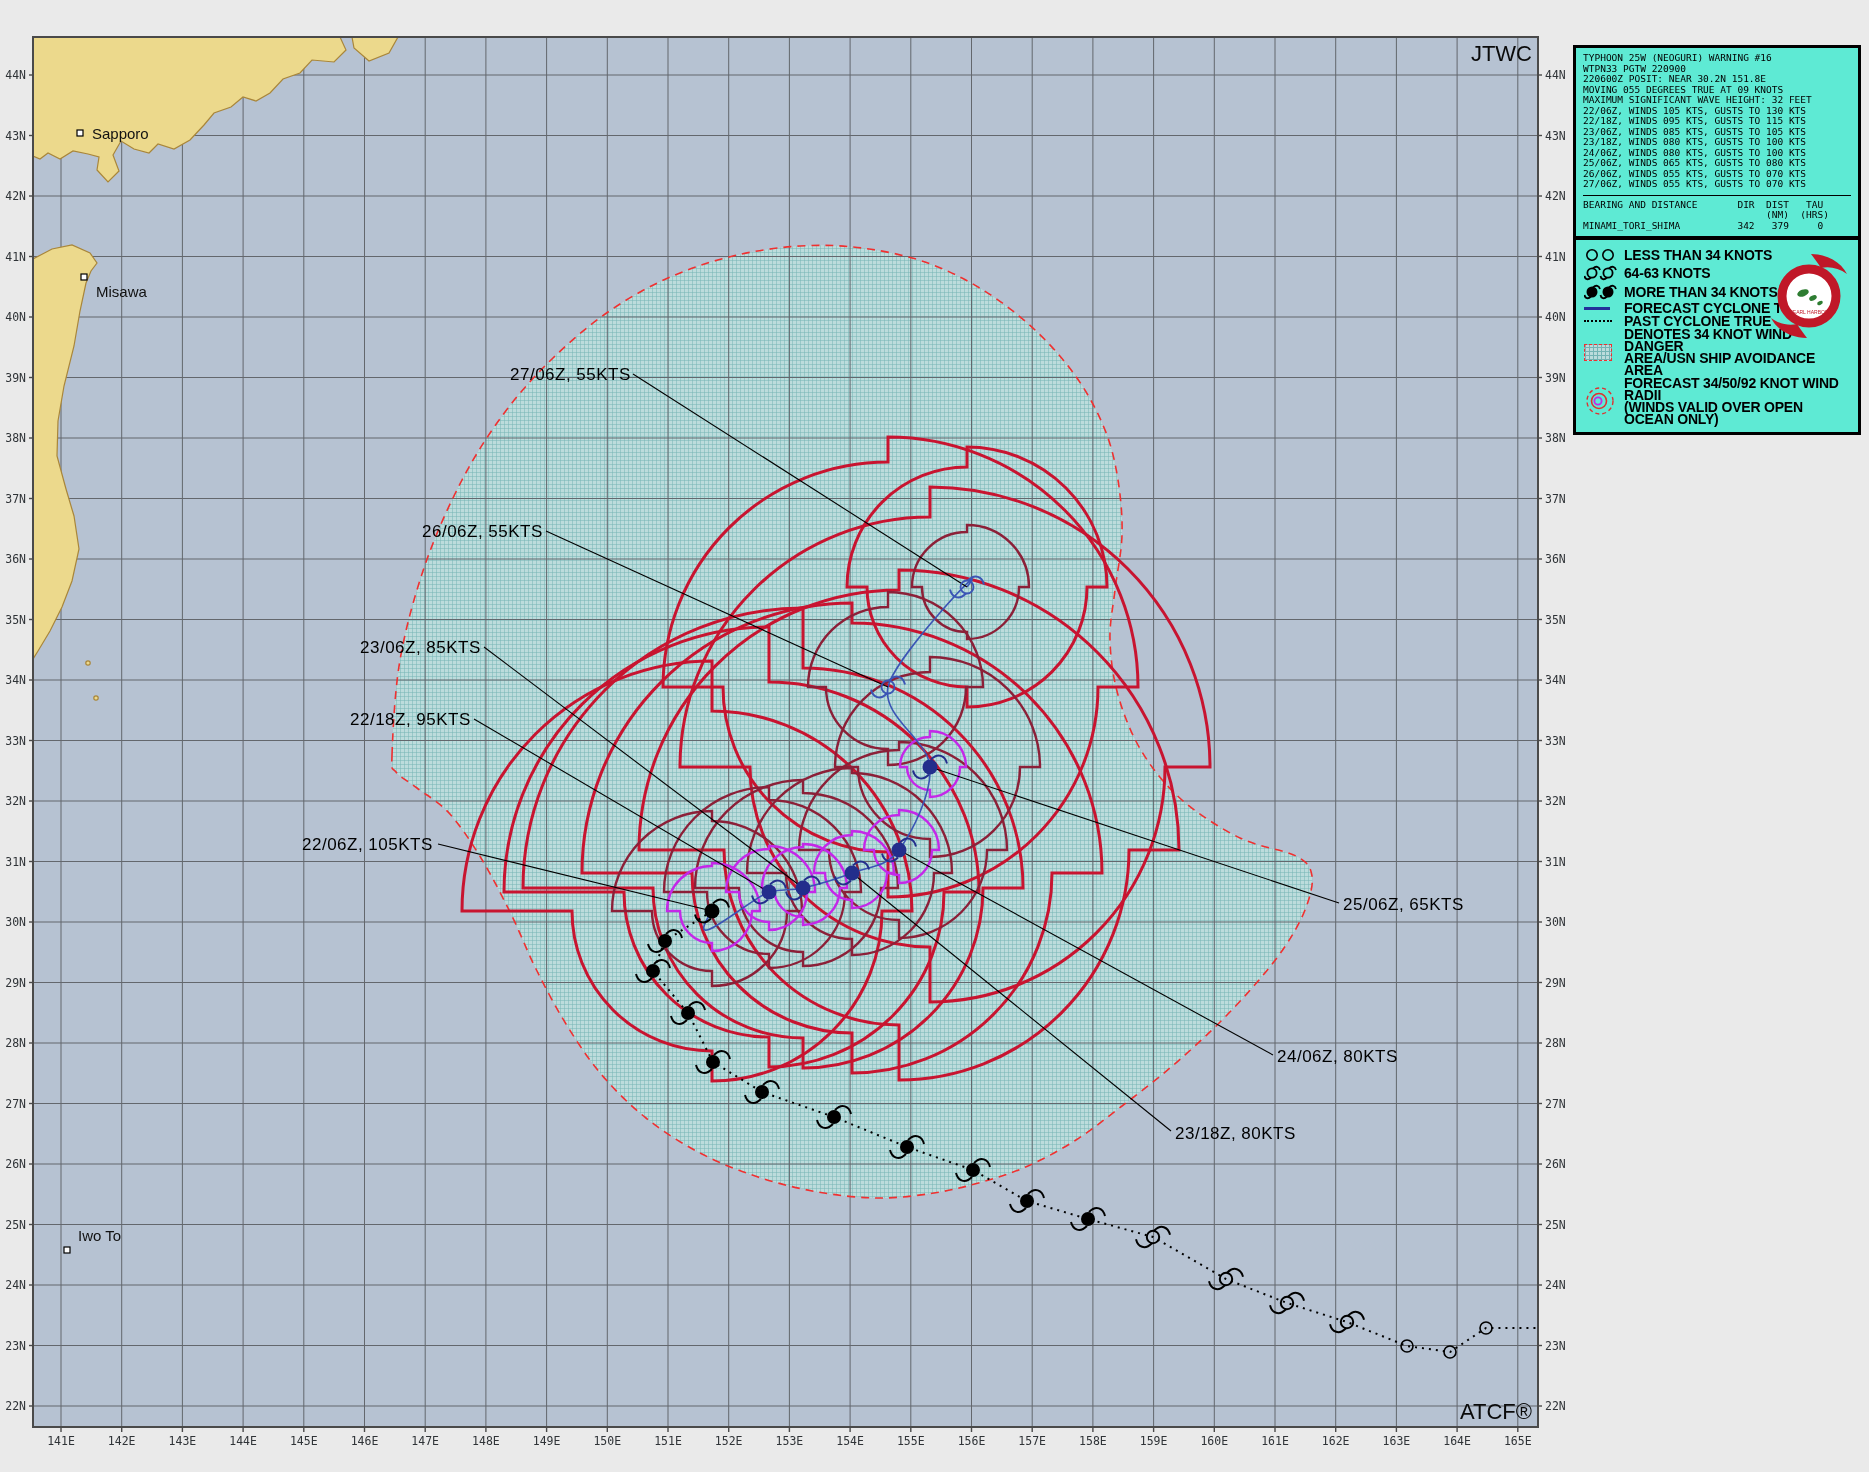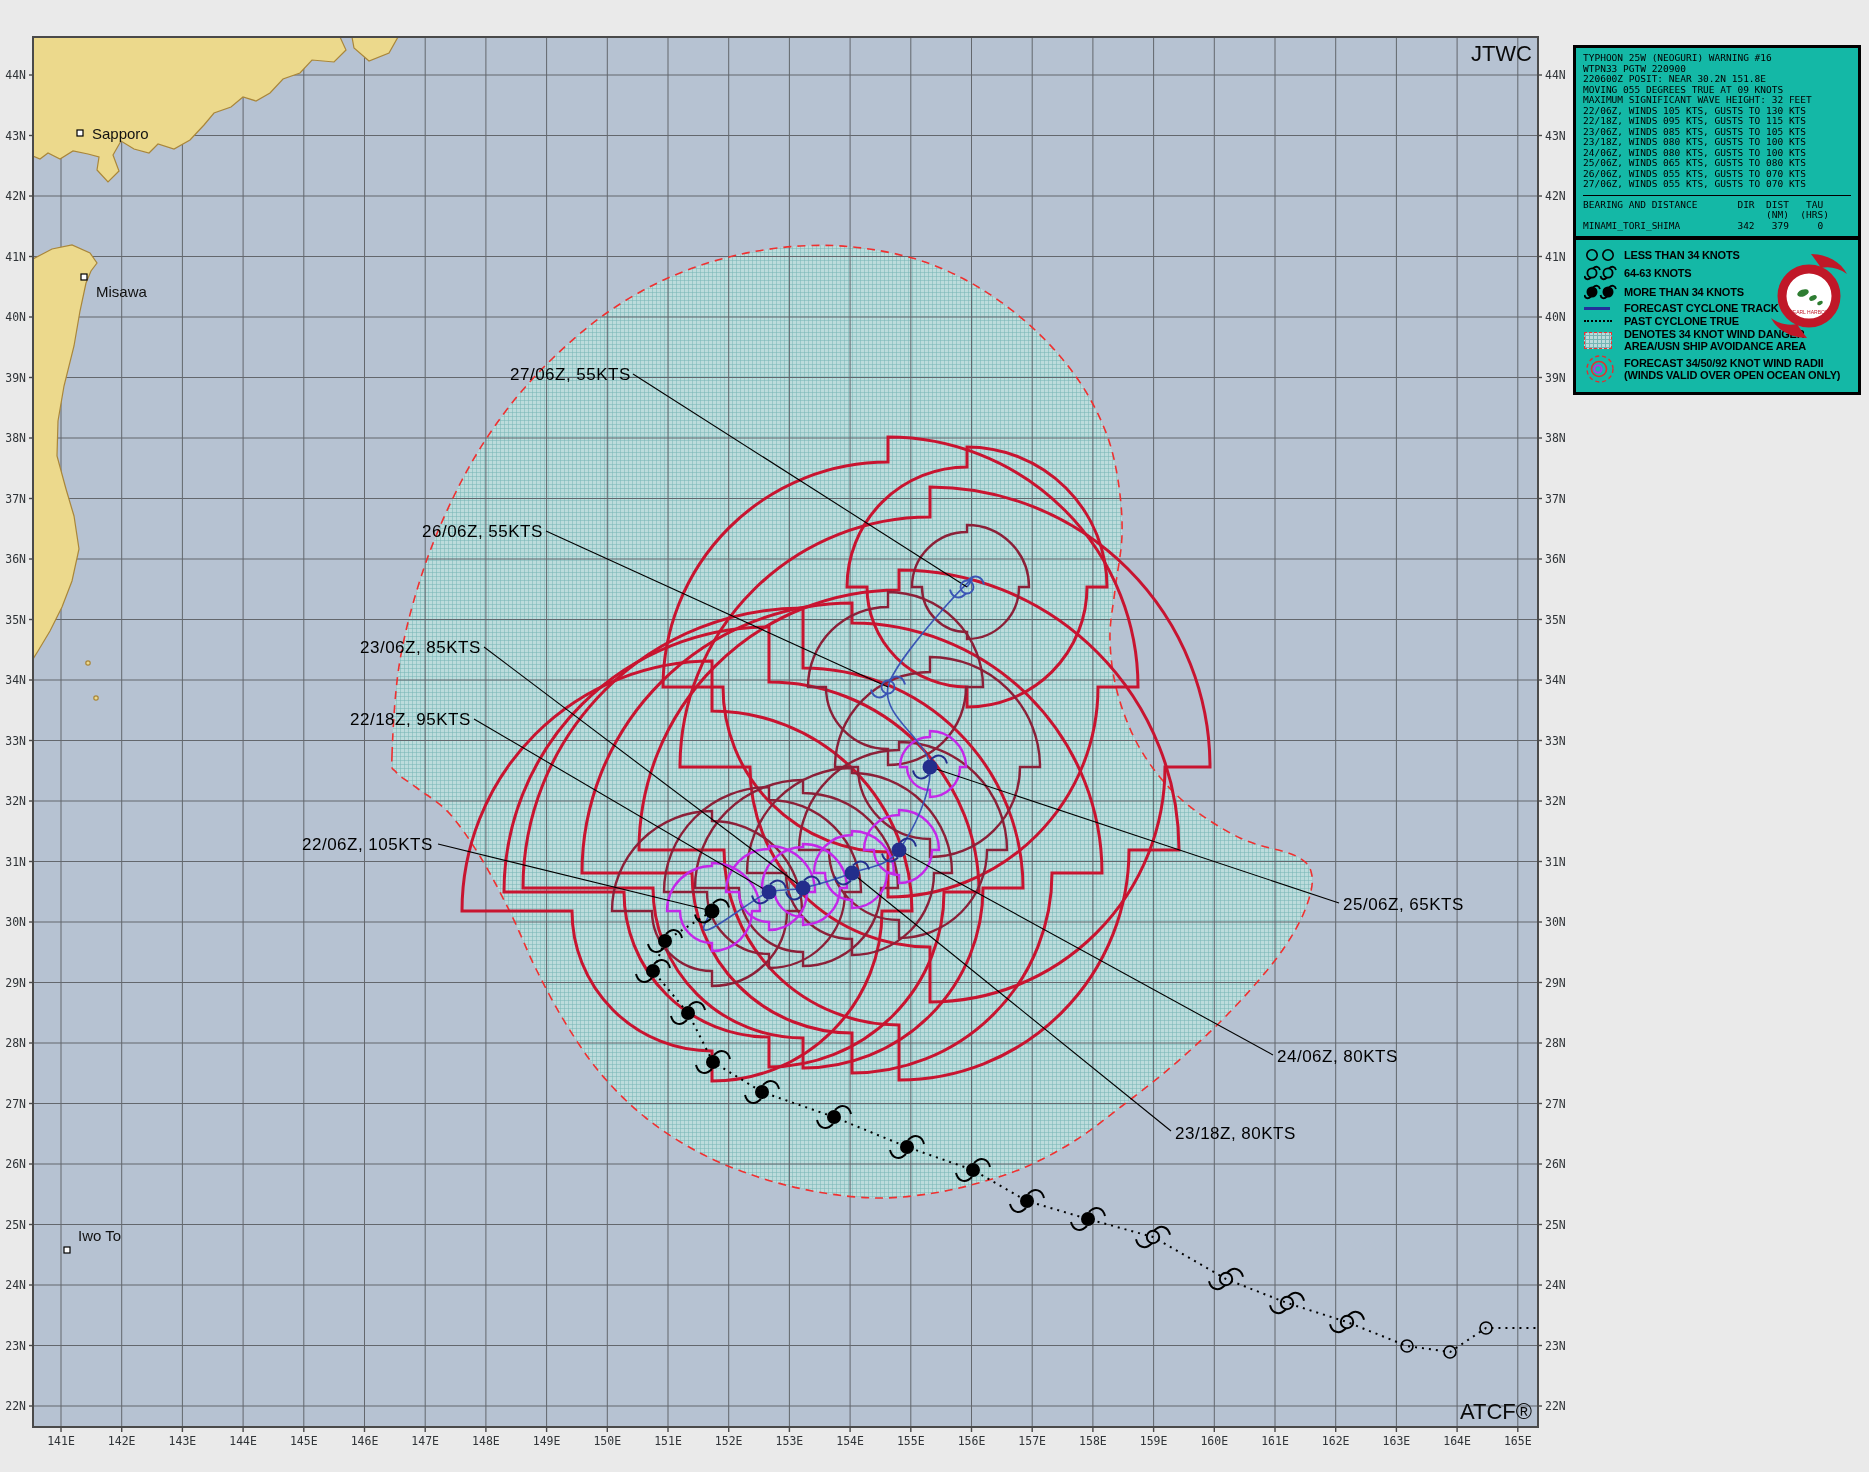--- a/index.html
+++ b/index.html
@@ -4,35 +4,35 @@
 <style>
   html,body{margin:0;padding:0;}
   body{
     width:1869px;height:1472px;position:relative;
     background:#eaeaea;
     font-family:"Liberation Sans",sans-serif;
     overflow:hidden;
   }
   #map-svg{position:absolute;left:0;top:0;}
   .panel{
-    position:absolute;background:#14b8a6;border:3px solid #000;
+    position:absolute;background:#5eead4;border:3px solid #000;
     box-sizing:border-box;
   }
   #warning-box{left:1573px;top:45px;width:288px;padding:5px 7px;}
   #warning-box pre{
     margin:0;font-family:"DejaVu Sans Mono",monospace;
     font-size:9.5px;line-height:10.5px;color:#000;
   }
   #warning-box hr{border:none;border-top:1px solid #000;margin:5px 0 4px 0;}
   #legend-box{left:1573px;top:237px;width:288px;padding:6px 6px 6px 8px;min-height:150px;}
   .legend-row{display:flex;align-items:center;margin:1px 0;}
   .legend-icon{width:40px;flex:0 0 40px;display:flex;align-items:center;}
   .legend-label{
     font-family:"Liberation Sans",sans-serif;font-weight:bold;
-    font-size:11px;line-height:12px;color:#000;letter-spacing:-0.2px;
+    font-size:14px;line-height:12px;color:#000;letter-spacing:-0.2px;
     white-space:pre-line;
   }
   .danger-swatch{
     width:26px;height:15px;
     background-color:#bcdcdc;
     background-image:
       repeating-linear-gradient(0deg,#74b4b4 0 1px,transparent 1px 4px),
       repeating-linear-gradient(90deg,#74b4b4 0 1px,transparent 1px 4px);
     border:1.5px dashed #f03030;
   }

